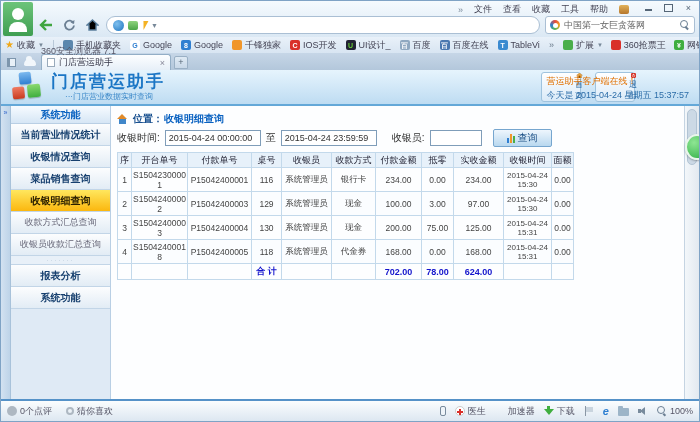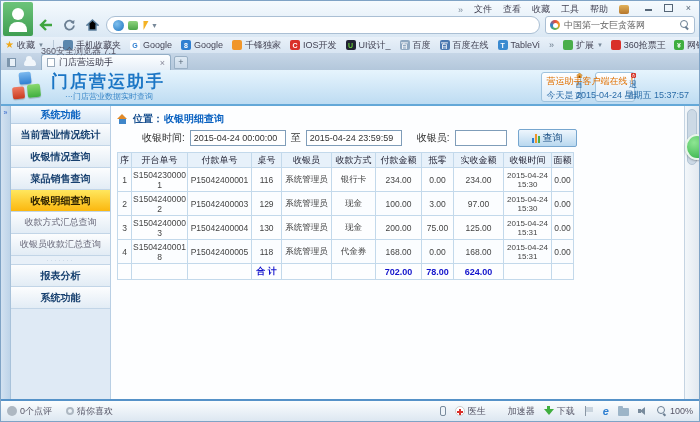--- a/index.html
+++ b/index.html
@@ -87,21 +87,21 @@
   .side-item.active { background:linear-gradient(#ffe75e,#fbb70f); color:#2b2000; }
   .side-item.plain { font-weight:normal; color:#667; font-size:9px; }
   .side-divider { height:9px; display:flex; align-items:center; justify-content:center; color:#9ab0c5; font-size:6px; letter-spacing:2px; background:#e8f0f8; border-bottom:1px solid #c2d5e7; }
   .side-fill { flex:1; background:#dfeaf5; }
 
   .main { flex:1; background:#fdfeff; padding:4px 6px; min-width:0; }
   .breadcrumb { height:17px; display:flex; align-items:center; gap:5px; font-size:10px; font-weight:bold; color:#174f8f; }
   .home-ic { width:11px; height:10px; position:relative; }
   .home-ic::before { content:""; position:absolute; left:0; top:0; border-left:5.5px solid transparent; border-right:5.5px solid transparent; border-bottom:5px solid #e08a2a; }
   .home-ic::after { content:""; position:absolute; left:2px; top:5px; width:7px; height:5px; background:#3f86c9; }
-  .filter-row { height:22px; display:flex; align-items:center; gap:5px; font-size:10px; color:#333;margin-left:25px; }
+  .filter-row { height:22px; display:flex; align-items:center; gap:5px; font-size:10px; color:#333; }
   .filter-row input { height:16px; border:1px solid #7f9db9; font-size:9px; font-family:inherit; color:#333; padding:0 3px; background:#fff; }
   .in-date { width:96px; }
   .in-cashier { width:52px; }
   .query-btn { margin-left:6px; height:18px; padding:0 13px; display:flex; align-items:center; gap:3px; background:linear-gradient(#eef6fd,#b9d8ef); border:1px solid #76a6cf; border-radius:2px; font-size:10px; color:#1b4f85; }
   .qbars { display:flex; align-items:flex-end; gap:1px; height:9px; }
   .qbars i { display:block; width:2px; }
   .qb1 { height:5px; background:#2f7fd1; } .qb2 { height:9px; background:#f0962a; } .qb3 { height:7px; background:#4aae4a; }
 
   table.report { border-collapse:collapse; margin-top:3px; table-layout:fixed; }
   .report th { background:#e7f1fa; border:1px solid #c3d9eb; font-weight:normal; color:#223; font-size:9px; height:15px; padding:0 1px; }

